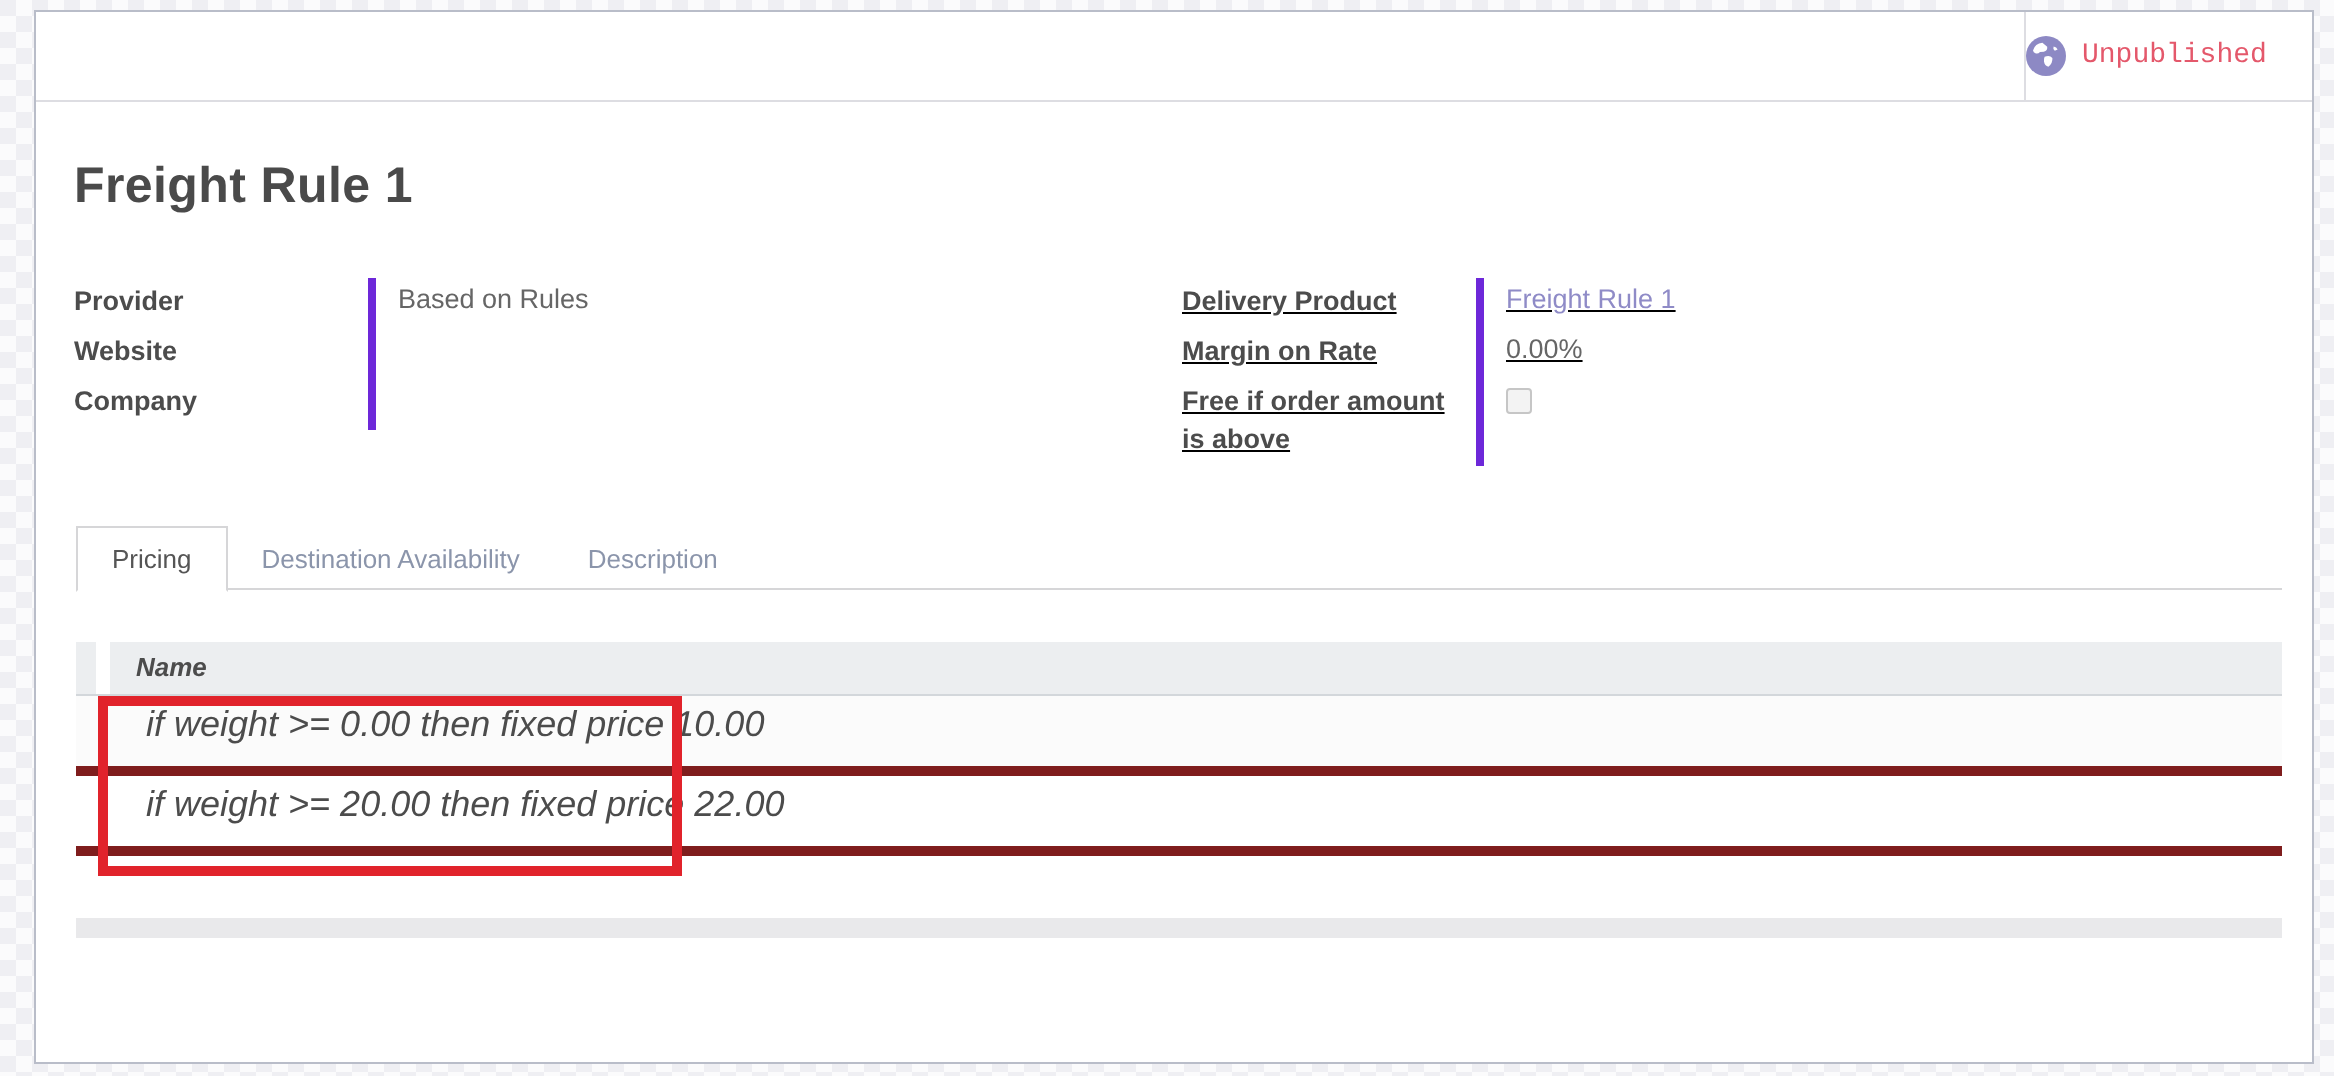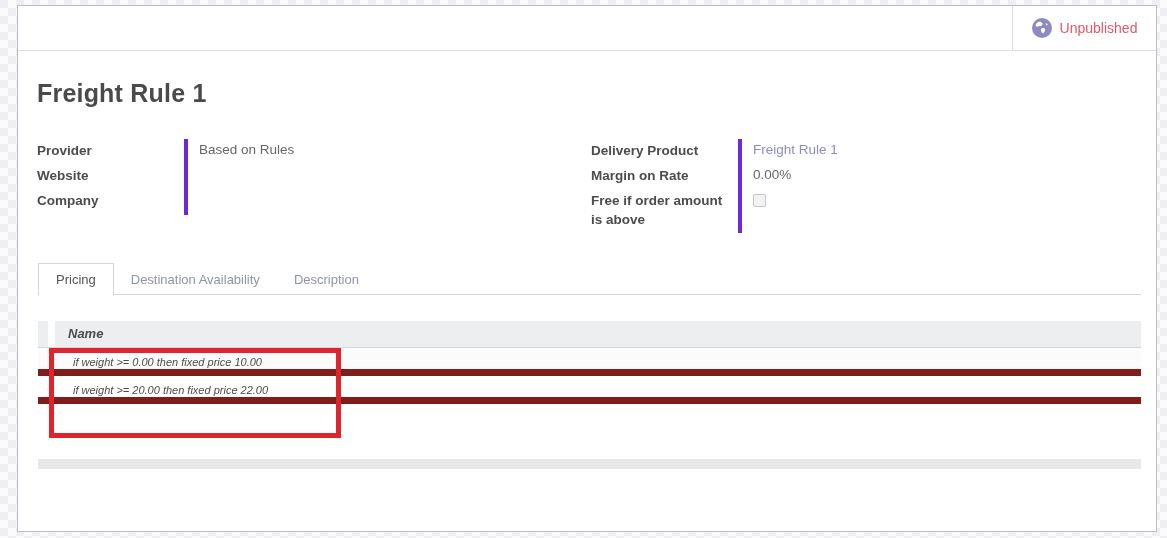--- a/index.html
+++ b/index.html
@@ -16,33 +16,34 @@
     background: #ffffff; border: 1px solid #b9bdc9;
   }
   
   .topbar {
     position: absolute; left: 0; top: 0; right: 0; height: 45px;
     background: #ffffff; border-bottom: 1px solid #dddde2;
   }
   .status-toggle {
     position: absolute; right: 0; top: 0; height: 44px; width: 144px;
     border-left: 1px solid #dddde2;
-    display: flex; align-items: center; justify-content: center; gap: 8px;
+    display: flex; align-items: center; gap: 8px;
     cursor: pointer;
+    font-family: Liberation Mono, monospace;
   }
   .status-label { color: #e4586b; font-size: 14px; }
   
   .page-title {
     position: absolute; left: 19px; top: 73px;
     font-size: 25px; font-weight: bold; color: #4a4a4a; letter-spacing: 0.2px;
   }
   
   .field-group { position: absolute; top: 133px; display: table; border-collapse: collapse; }
   .group-left  { left: 19px;  width: 520px; }
-  .group-right { left: 573px; width: 440px; }
+  .group-right { left: 573px; width: 440px; text-decoration: underline; }
   .field-row { display: table-row; margin-top: 31px; }
   .field-label, .field-value { display: table-cell; vertical-align: top; font-size: 13.5px; padding: 3px 0 4px 0; }
   .field-label { width: 149px; font-weight: bold; color: #4c4c4c; line-height: 1.35; padding-right: 14px; }
   .field-value { border-left: 4px solid #6d28d9; padding-left: 11px; color: #666666; min-width: 120px; }
   .field-value.link { color: #8f8bc7; cursor: pointer; }
   .o-checkbox {
     width: 13px; height: 13px; border: 1px solid #c6c6c6; border-radius: 2px;
     background: #f3f3f3; display: inline-block; margin-top: 2px;
   }
   
@@ -61,22 +62,22 @@
   
   .list-table { position: absolute; left: 20px; top: 315px; width: 1103px; font-style: italic; }
   .list-header { display: flex; height: 27px; border-bottom: 1px solid #d3d7db; }
   .th-selector { width: 10px; background: #eceef0; }
   .th-gap { width: 7px; background: #ffffff; }
   .th-name {
     flex: 1; background: #eceef0; font-size: 13px; font-weight: bold;
     color: #4c4c4c; line-height: 26px; padding-left: 13px; cursor: pointer;
   }
   .list-row {
-    height: 28px; line-height: 28px; font-size: 11px; color: #4c4c4c;
-    padding-left: 35px; border-bottom: 7px solid #7f1d1d; cursor: pointer;
+    height: 40px; line-height: 28px; font-size: 18px; color: #4c4c4c;
+    padding-left: 35px; border-bottom: 5px solid #7f1d1d; cursor: pointer;
     background: #ffffff;
   }
   .list-row:nth-child(odd) { background: #fbfbfb; }
   .table-footer-bar {
     position: absolute; left: 20px; top: 453px; width: 1103px; height: 10px;
     background: #e9e9eb;
   }
   
   .annotation-box {
     position: absolute; left: 31px; top: 342px; width: 292px; height: 90px;

